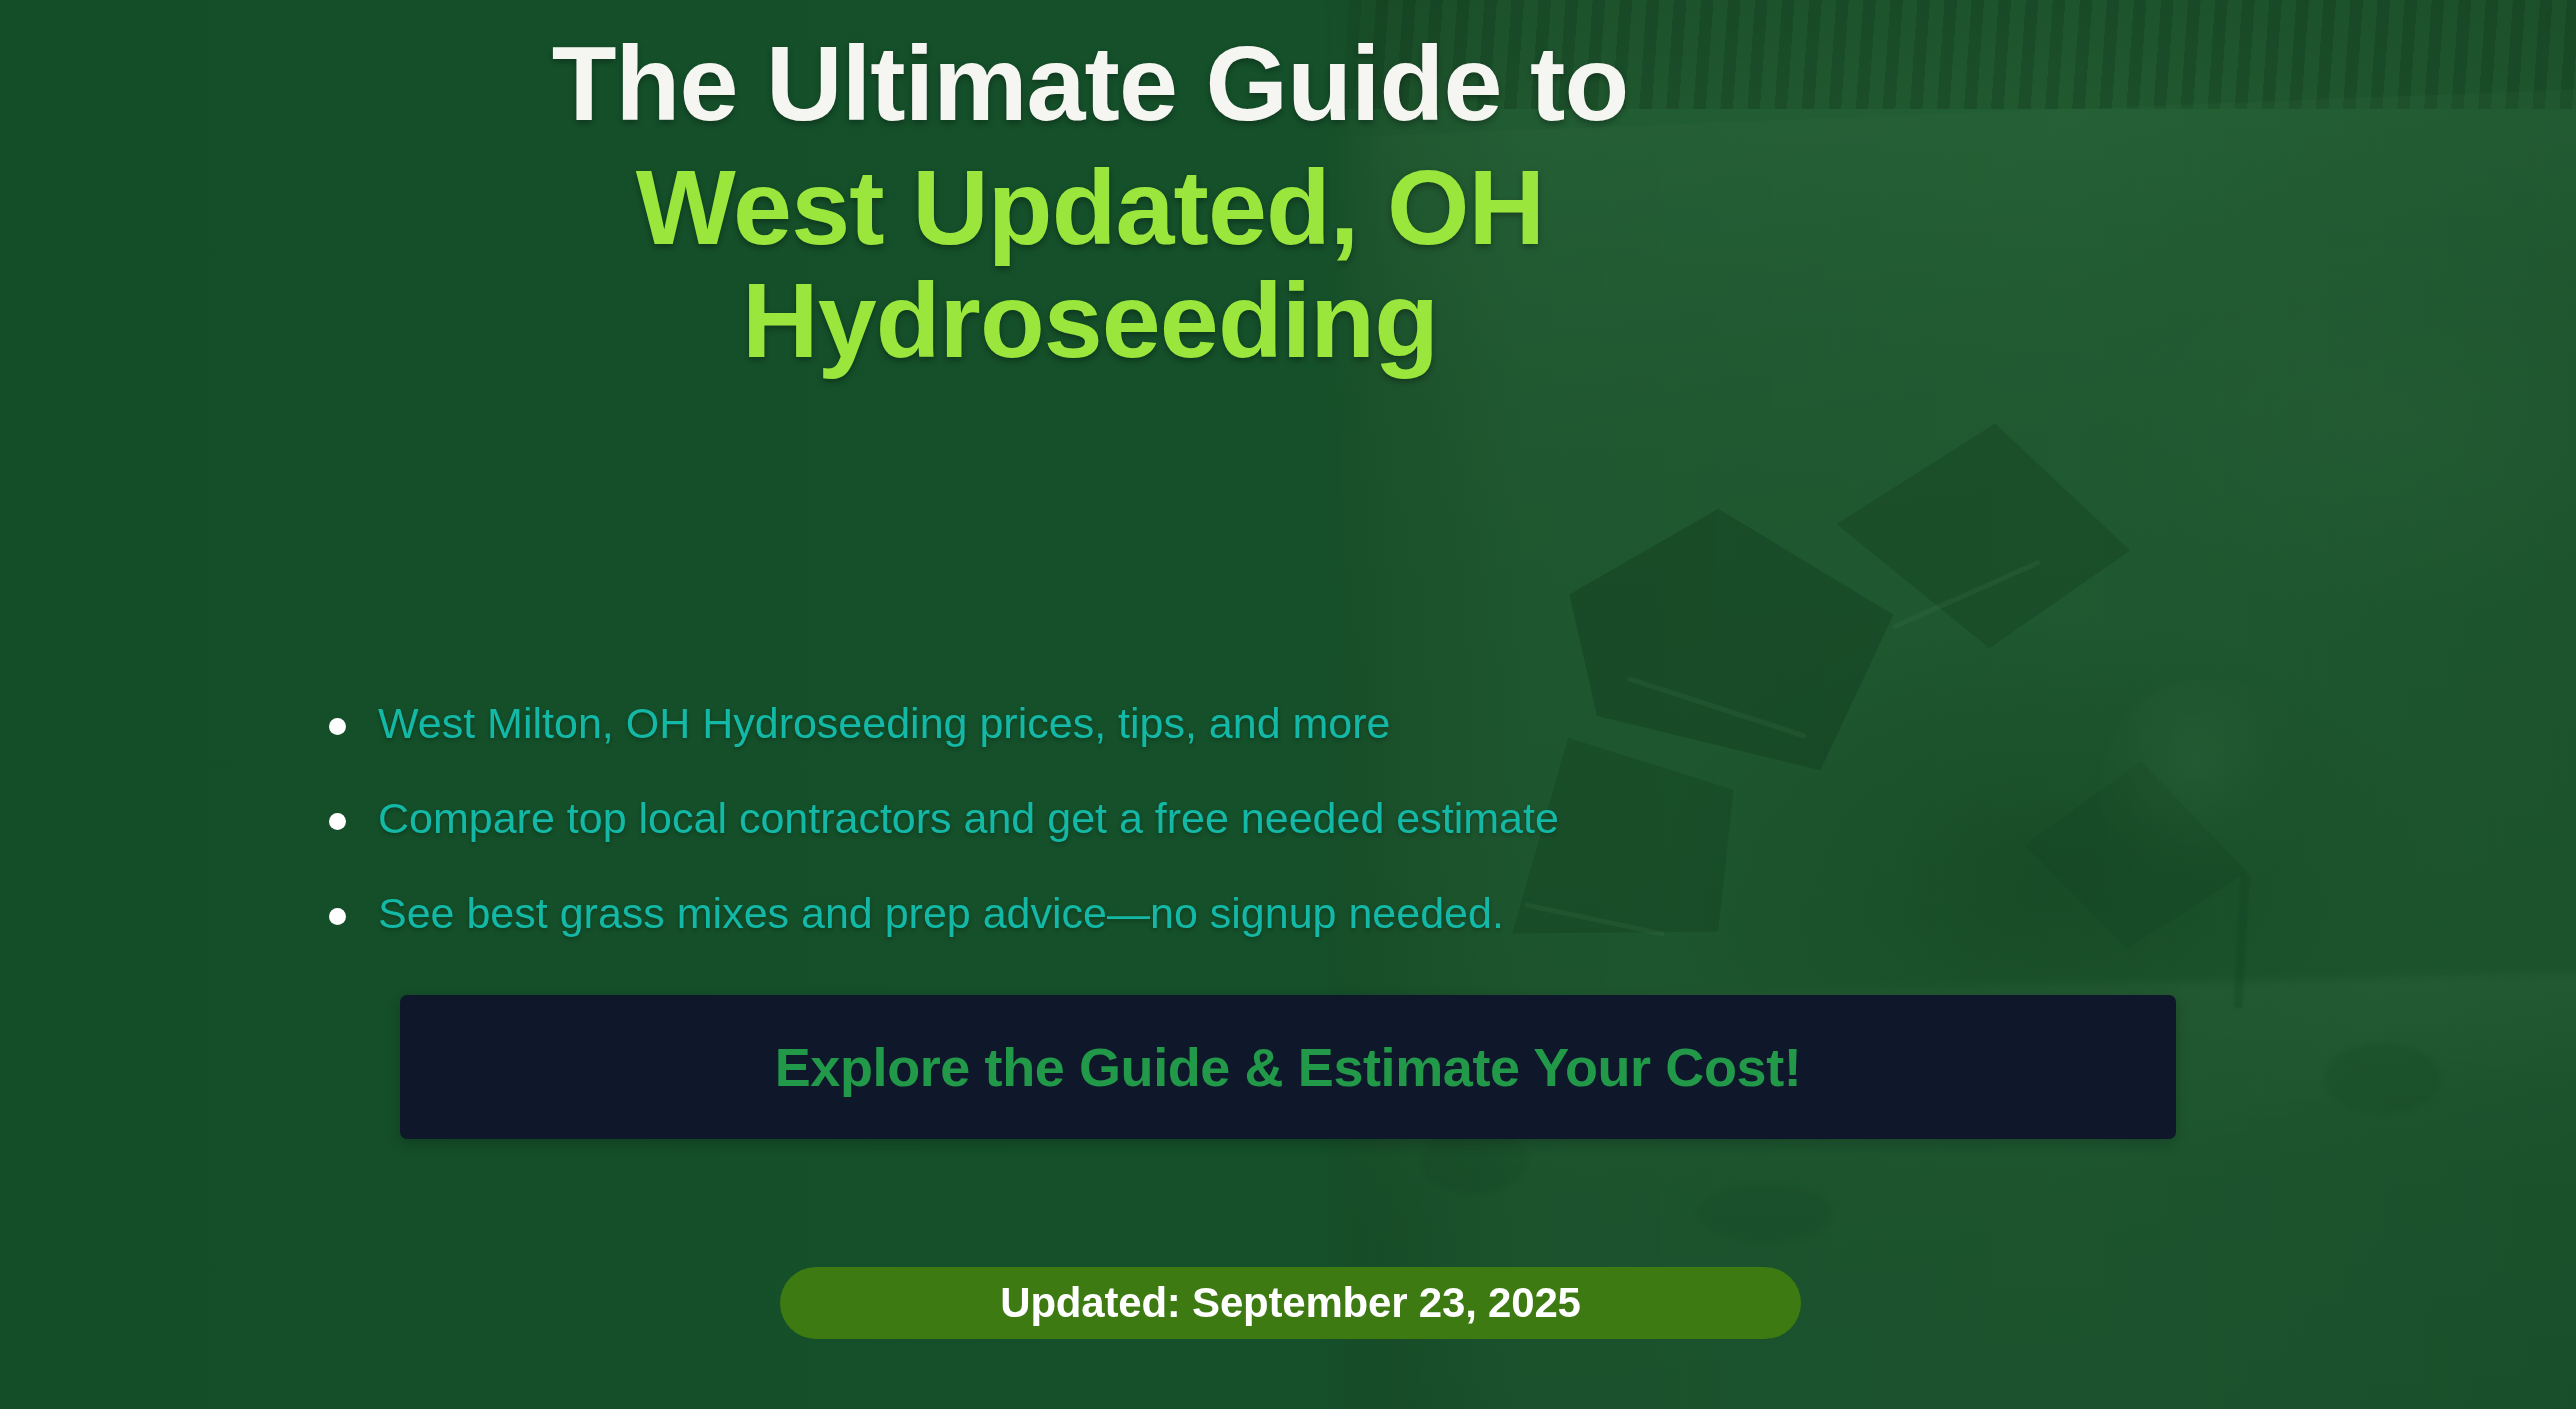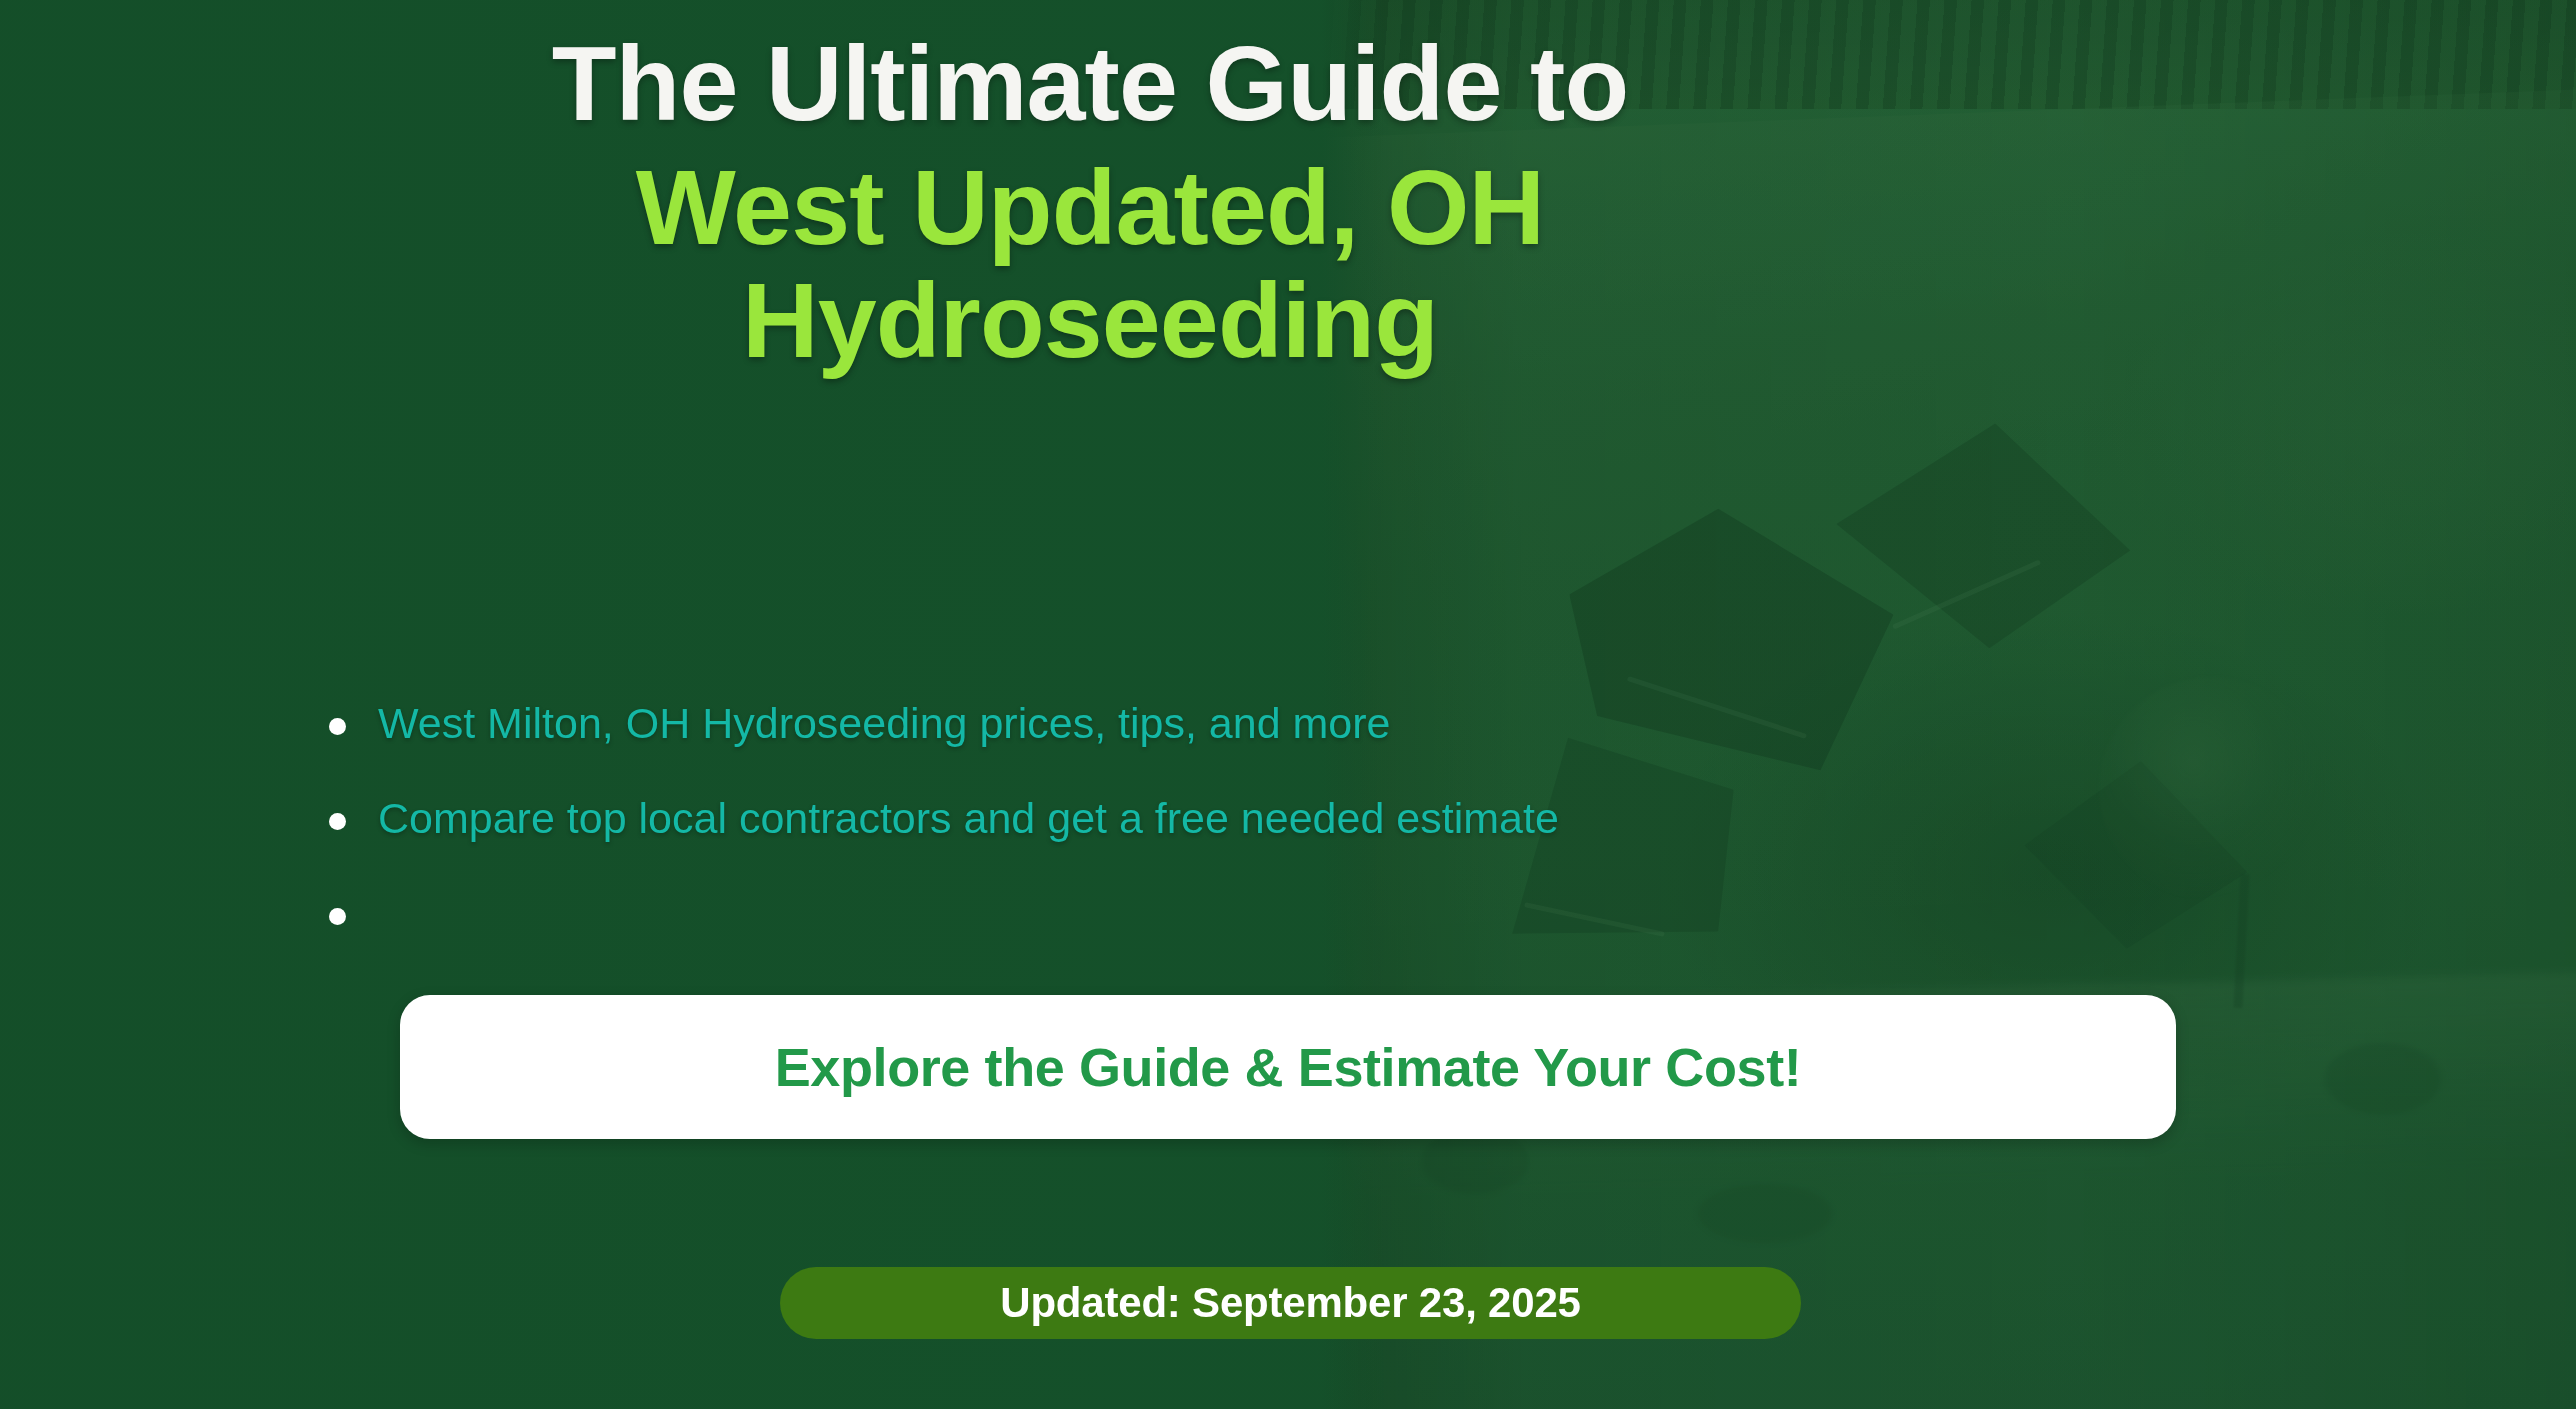--- a/index.html
+++ b/index.html
@@ -247,23 +247,23 @@
     background: #ffffff;
   }
 
   
   .cta {
     position: absolute;
     left: 400px;
     top: 995px;
     width: 1776px;
     height: 144px;
-    background: #ffffff;
+    background: #0f172a;
     border: none;
-    border-radius: 30px;
+    border-radius: 7px;
     box-shadow: 0 4.5px 14.3px rgba(0,0,0,0.20);
     color: #229949;
     font-family: "Liberation Sans", "DejaVu Sans", sans-serif;
     font-size: 54px;
     font-weight: 700;
     letter-spacing: -0.4px;
     cursor: pointer;
     display: flex;
     align-items: center;
     justify-content: center;
@@ -336,20 +336,21 @@
       <li>
         <span class="dot"></span>
         <span>West Milton, OH Hydroseeding prices, tips, and more</span>
       </li>
       <li>
         <span class="dot"></span>
         <span>Compare top local contractors and get a free needed estimate</span>
       </li>
       <li>
         <span class="dot"></span>
+        <span>See best grass mixes and prep advice—no signup needed.</span>
       </li>
     </ul>
 
     <button class="cta">Explore the Guide &amp; Estimate Your Cost!</button>
 
     <div class="date-pill">Updated: September 23, 2025</div>
 
   </div>
 </div>
 

